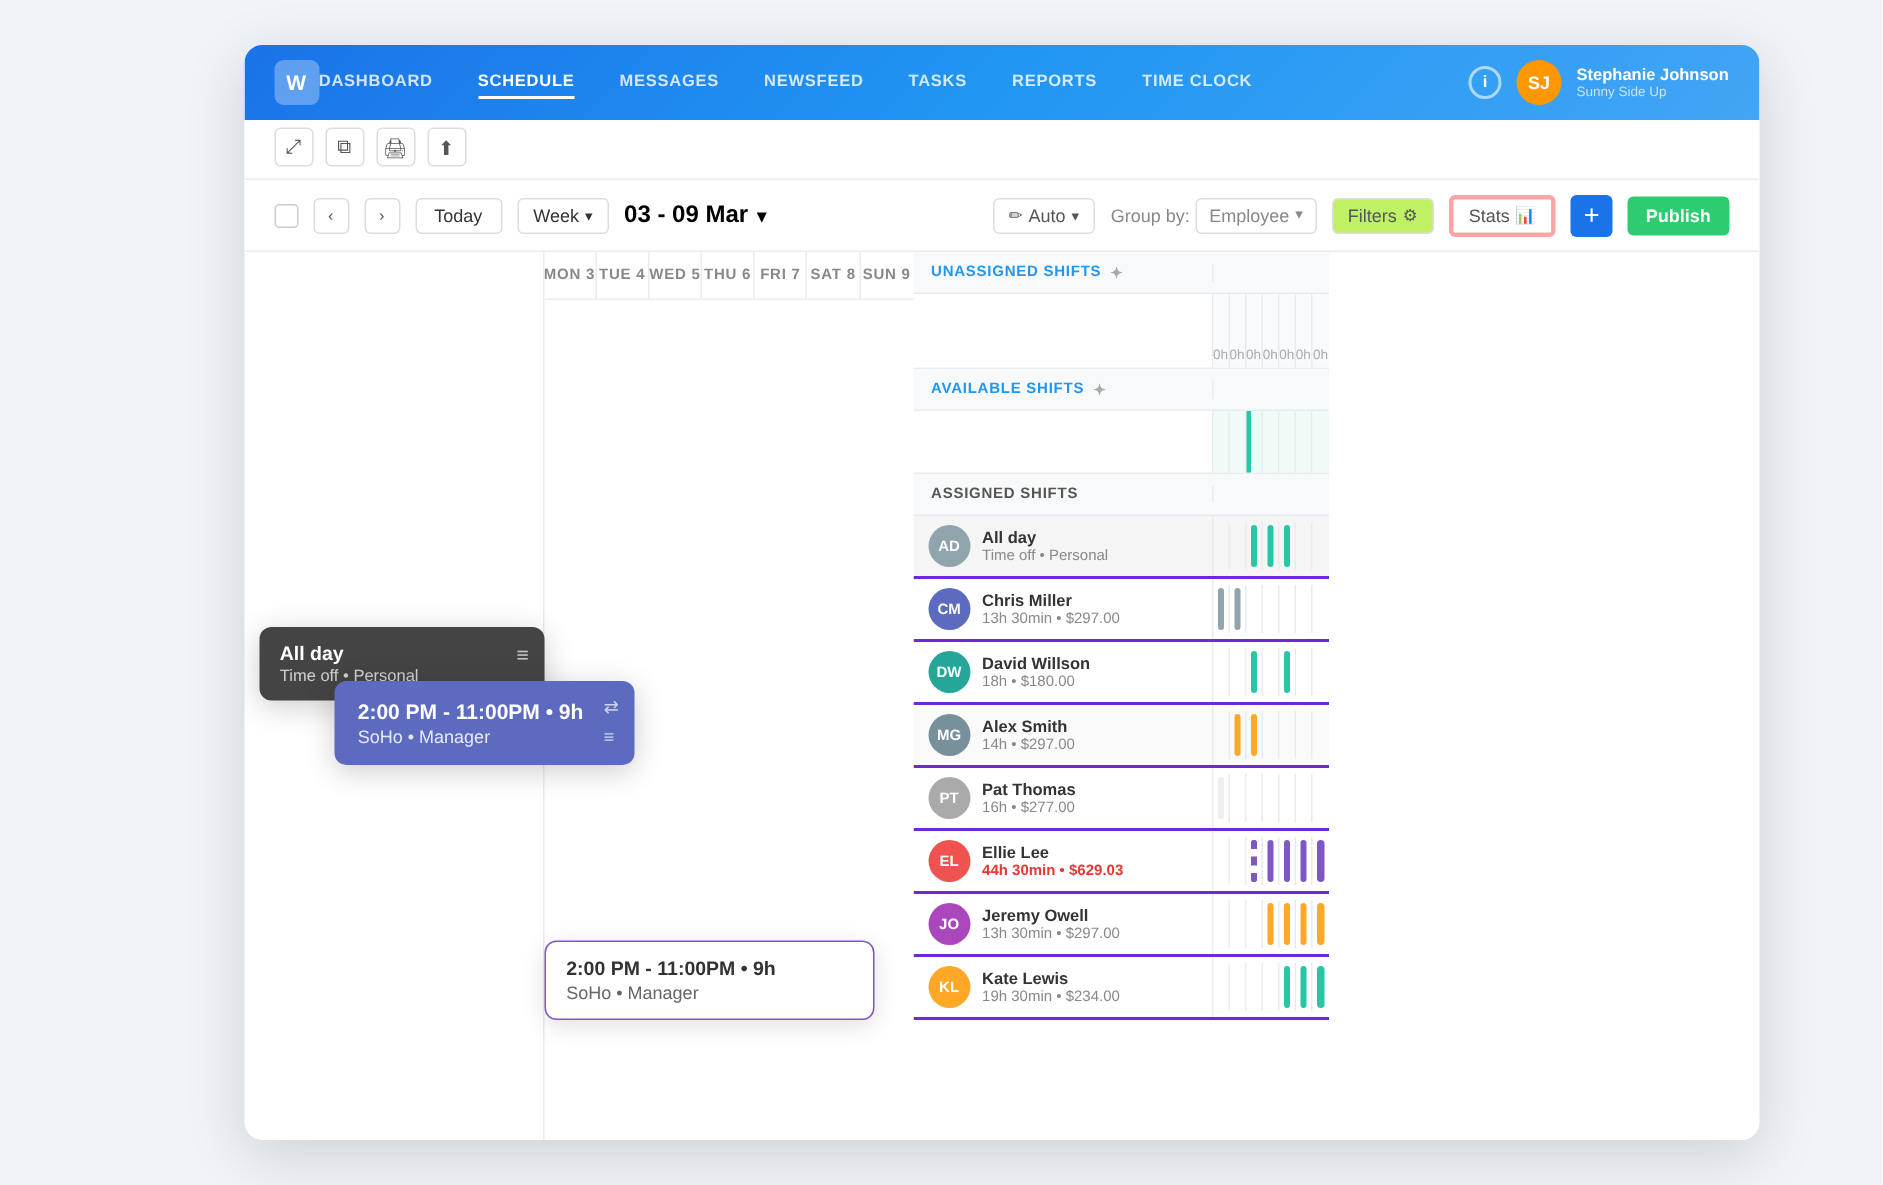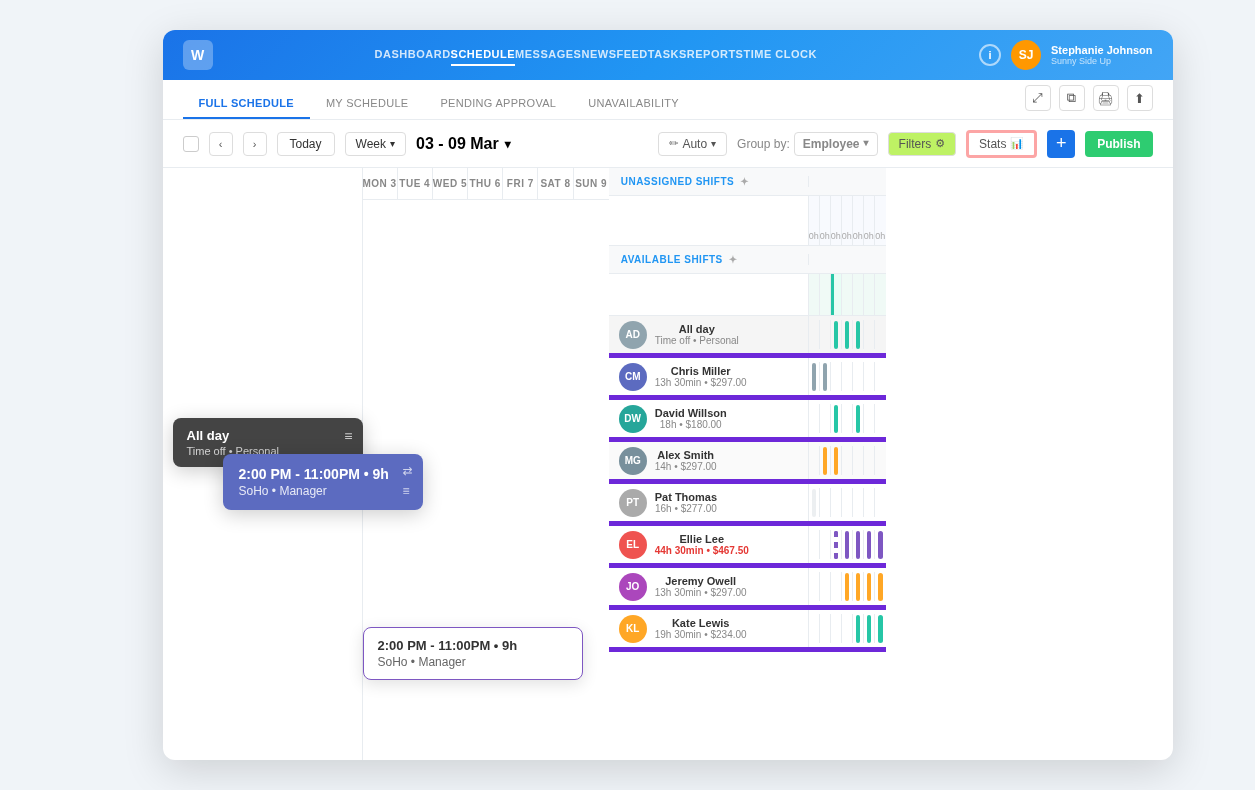--- a/index.html
+++ b/index.html
@@ -39,22 +39,22 @@
       border-radius: 6px;
       display: flex;
       align-items: center;
       justify-content: center;
       color: white;
       font-weight: bold;
       font-size: 14px;
     }
     .nav-links {
       display: flex;
+      gap: 30px;
       flex: 1;
-      justify-content: center;
     }
     .nav-link {
       color: rgba(255,255,255,0.8);
       font-size: 11px;
       font-weight: 600;
       letter-spacing: 0.5px;
       text-transform: uppercase;
       cursor: pointer;
       padding: 4px 0;
     }
@@ -237,21 +237,20 @@
     }
     .group-by-val {
       padding: 4px 8px;
       border: 1px solid #ddd;
       border-radius: 4px;
       background: #fff;
       cursor: pointer;
       display: flex;
       align-items: flex-start;
       gap: 4px;
-      font-weight: bold;
     }
     .filters-btn {
       padding: 4px 10px;
       border: 1px solid #ddd;
       border-radius: 4px;
       font-size: 12px;
       color: #555;
       background: #bef264;
       cursor: pointer;
       display: flex;
@@ -407,24 +406,23 @@
       font-size: 10px;
       font-weight: 700;
       color: #555;
       text-transform: uppercase;
       letter-spacing: 0.5px;
       border-right: 1px solid #e8ecf0;
     }
     
     .employee-row {
       display: flex;
-      border-bottom: 5px solid #6d28d9;
+      border-bottom: 2px solid #6d28d9;
       height: 42px;
       position: relative;
-      text-align: center;
     }
     .emp-info {
       width: 200px;
       min-width: 200px;
       display: flex;
       align-items: center;
       padding: 0 10px;
       gap: 8px;
       border-right: 1px solid #e8ecf0;
     }
@@ -617,26 +615,20 @@
       <div class="nav-info-icon">i</div>
       <div class="nav-avatar">SJ</div>
       <div class="nav-user-info">
         <span class="nav-user-name">Stephanie Johnson</span>
         <span class="nav-user-sub">Sunny Side Up</span>
       </div>
     </div>
   </div>
 
   <div class="sub-nav">
-    <div class="sub-tabs">
-      <div class="sub-tab active">FULL SCHEDULE</div>
-      <div class="sub-tab">MY SCHEDULE</div>
-      <div class="sub-tab">PENDING APPROVAL</div>
-      <div class="sub-tab">UNAVAILABILITY</div>
-    </div>
     <div class="sub-nav-right">
       <div class="icon-btn">⤢</div>
       <div class="icon-btn">⧉</div>
       <div class="icon-btn">🖨</div>
       <div class="icon-btn">⬆</div>
     </div>
   </div>
 
   <div class="toolbar">
     <div class="toolbar-checkbox"></div>
@@ -741,20 +733,34 @@
             <div class="avail-cell"></div>
             <div class="avail-cell"></div>
             <div class="avail-cell" style="background:#e8fdf5; border-left: 3px solid #26c6a6;"></div>
             <div class="avail-cell"></div>
             <div class="avail-cell"></div>
             <div class="avail-cell"></div>
             <div class="avail-cell"></div>
           </div>
         </div>
 
+        <div class="assigned-header">
+          <div class="assigned-label">
+            <span style="font-size:10px; font-weight:700; color:#555; text-transform:uppercase; letter-spacing:0.5px;">ASSIGNED SHIFTS</span>
+          </div>
+          <div style="flex:1; display:grid; grid-template-columns:repeat(7,1fr);">
+            <div style="border-right:1px solid #e8ecf0;"></div>
+            <div style="border-right:1px solid #e8ecf0;"></div>
+            <div style="border-right:1px solid #e8ecf0;"></div>
+            <div style="border-right:1px solid #e8ecf0;"></div>
+            <div style="border-right:1px solid #e8ecf0;"></div>
+            <div style="border-right:1px solid #e8ecf0;"></div>
+            <div></div>
+          </div>
+        </div>
 
         <div class="employee-row" style="background:#f5f5f5; position:relative;">
           <div class="emp-info">
             <div class="emp-avatar" style="background:#90a4ae;">AD</div>
             <div class="emp-details">
               <span class="emp-name">All day</span>
               <span class="emp-hours">Time off • Personal</span>
             </div>
           </div>
           <div class="emp-shifts-grid">
@@ -862,21 +868,21 @@
             <div class="shift-cell"></div>
             <div class="shift-cell"></div>
           </div>
         </div>
 
         <div class="employee-row">
           <div class="emp-info">
             <div class="emp-avatar" style="background:#ef5350;">EL</div>
             <div class="emp-details">
               <span class="emp-name">Ellie Lee</span>
-              <span class="emp-hours over">44h 30min • $467.50</span>
+              <span class="emp-hours over">44h 30min • $629.03</span>
             </div>
           </div>
           <div class="emp-shifts-grid">
             <div class="shift-cell"></div>
             <div class="shift-cell"></div>
             <div class="shift-cell">
                 <div class="shift-block dashed"></div>
               </div>
             <div class="shift-cell">
                 <div class="shift-block purple"></div>

